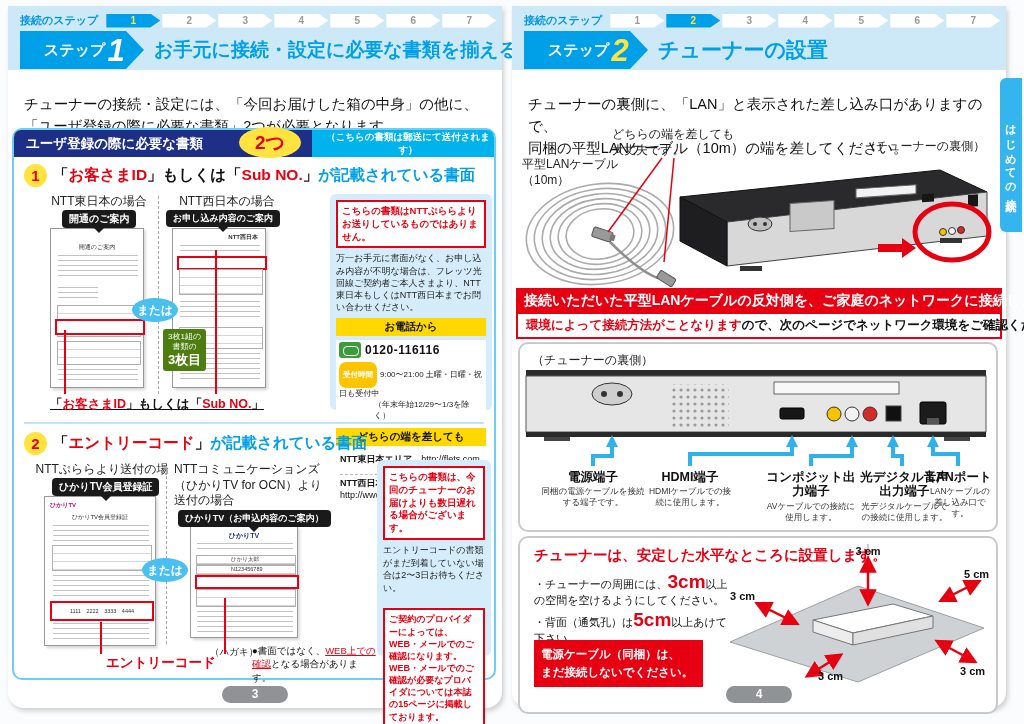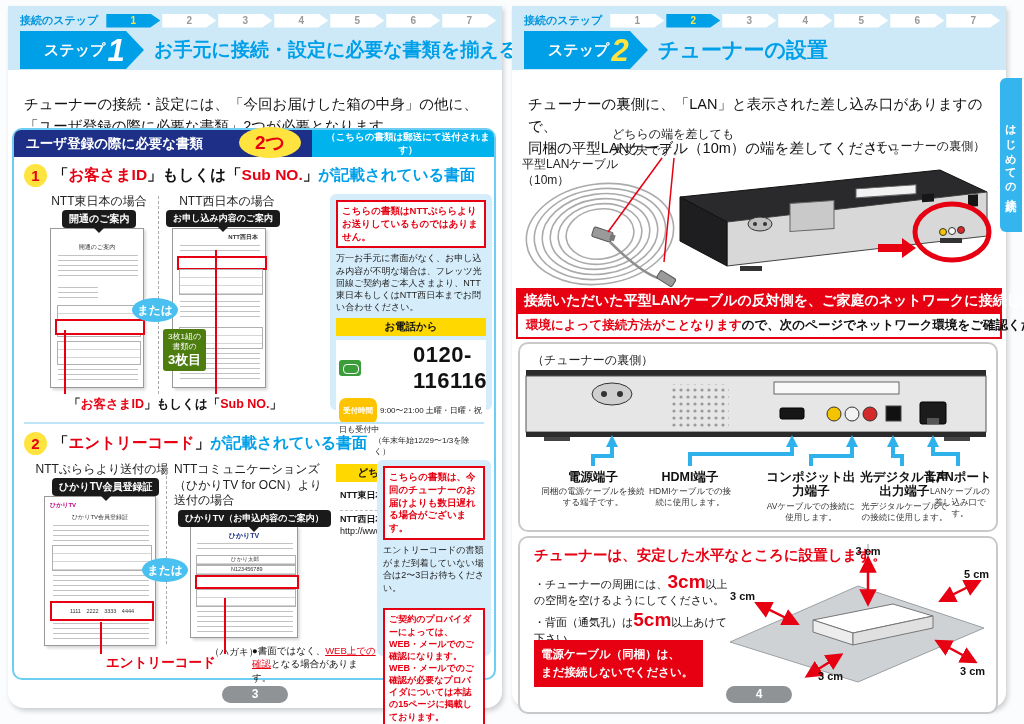--- a/index.html
+++ b/index.html
@@ -36,29 +36,29 @@
   .bbadge{position:absolute;background:#1a1a1a;color:#fff;font-size:10px;font-weight:bold;padding:2px 7px;border-radius:4px;white-space:nowrap;z-index:2;}
   .bbadge::after{content:"";position:absolute;left:50%;bottom:-5px;transform:translateX(-50%);border:5px solid transparent;border-top-color:#1a1a1a;border-bottom:none;}
   .dash-sep{position:absolute;border-left:1px dashed #aaa;}
   .oval{position:absolute;width:46px;height:24px;border-radius:50%;background:#49c0ef;color:#fff;font-size:11.5px;font-weight:bold;display:flex;align-items:center;justify-content:center;z-index:3;}
   .doc{position:absolute;background:#fff;border:1px solid #999;box-shadow:1.5px 2px 3px rgba(0,0,0,.18);box-sizing:border-box;}
   .doc .dt{position:absolute;left:0;right:0;text-align:center;font-size:6px;color:#333;}
   .lines{position:absolute;background:repeating-linear-gradient(#c3c3c3 0 1px,transparent 1px 5px);}
   .tbl{position:absolute;border:1px solid #b0b0b0;background:repeating-linear-gradient(transparent 0 7px,#d5d5d5 7px 8px);}
   .hl{position:absolute;border:2px solid #e60012;background:#fff;}
   .lead{position:absolute;border-left:2px solid #e60012;z-index:1;}
-  .cap1{position:absolute;font-size:12.5px;font-weight:bold;text-align:right;color:#111;white-space:nowrap;}
+  .cap1{position:absolute;font-size:12.5px;font-weight:bold;text-align:center;color:#111;white-space:nowrap;text-decoration:underline;}
   .infobox{position:absolute;background:#d5ecfa;border-radius:6px;padding:6px;box-sizing:border-box;}
   .ib-alert{border:2px solid #e60012;background:#fff;color:#e60012;font-weight:bold;font-size:9.5px;line-height:1.35;padding:3px 4px;margin-bottom:4px;}
   .ib-body{font-size:9px;color:#222;line-height:1.35;margin-bottom:5px;}
   .ib-bar{background:#ffd800;color:#111;font-size:10.5px;font-weight:bold;text-align:center;padding:2px 0;margin-bottom:4px;}
   .phone-row{background:#fff;display:flex;align-items:center;gap:4px;padding:2px 3px;}
   .fd-icon{width:22px;height:16px;background:#3a9d3a;border-radius:3px;position:relative;flex:0 0 22px;}
   .fd-icon::before{content:"";position:absolute;left:4px;top:4px;width:14px;height:8px;border:1.5px solid #fff;border-radius:4px;}
-  .phone-num{font-size:22px;font-weight:bold;color:#111;letter-spacing:.5px;margin-left:48px;}
+  .phone-num{font-size:12px;font-weight:bold;color:#111;letter-spacing:.5px;}
   .hours{background:#fff;font-size:8px;color:#222;padding:2px 3px 0;}
   .hours2{background:#fff;font-size:8px;color:#222;padding:0 3px 3px 38px;margin-bottom:4px;}
   .hbadge{display:inline-block;background:#ffc400;color:#fff;font-weight:bold;font-size:7.5px;border-radius:7px;padding:8px 4px;margin-right:3px;}
   .urls{background:#fff;padding:3px 4px;font-size:9px;color:#111;}
   .u-row{font-weight:bold;border-bottom:1px dashed #bbb;padding-bottom:8px;margin-bottom:2px;white-space:nowrap;}
   .u-area{font-weight:bold;}
   .u-url{font-weight:normal;}
   .divider{position:absolute;left:10px;right:10px;top:292px;border-top:2px solid #bfe4f8;}
   .set-badge{position:absolute;left:-10px;bottom:16px;background:#4d7c0f;color:#fff;text-align:center;font-size:8px;line-height:1.25;padding:3px 5px;border-radius:3px;z-index:2;}
   .set-badge .big{font-size:13px;font-weight:bold;}

